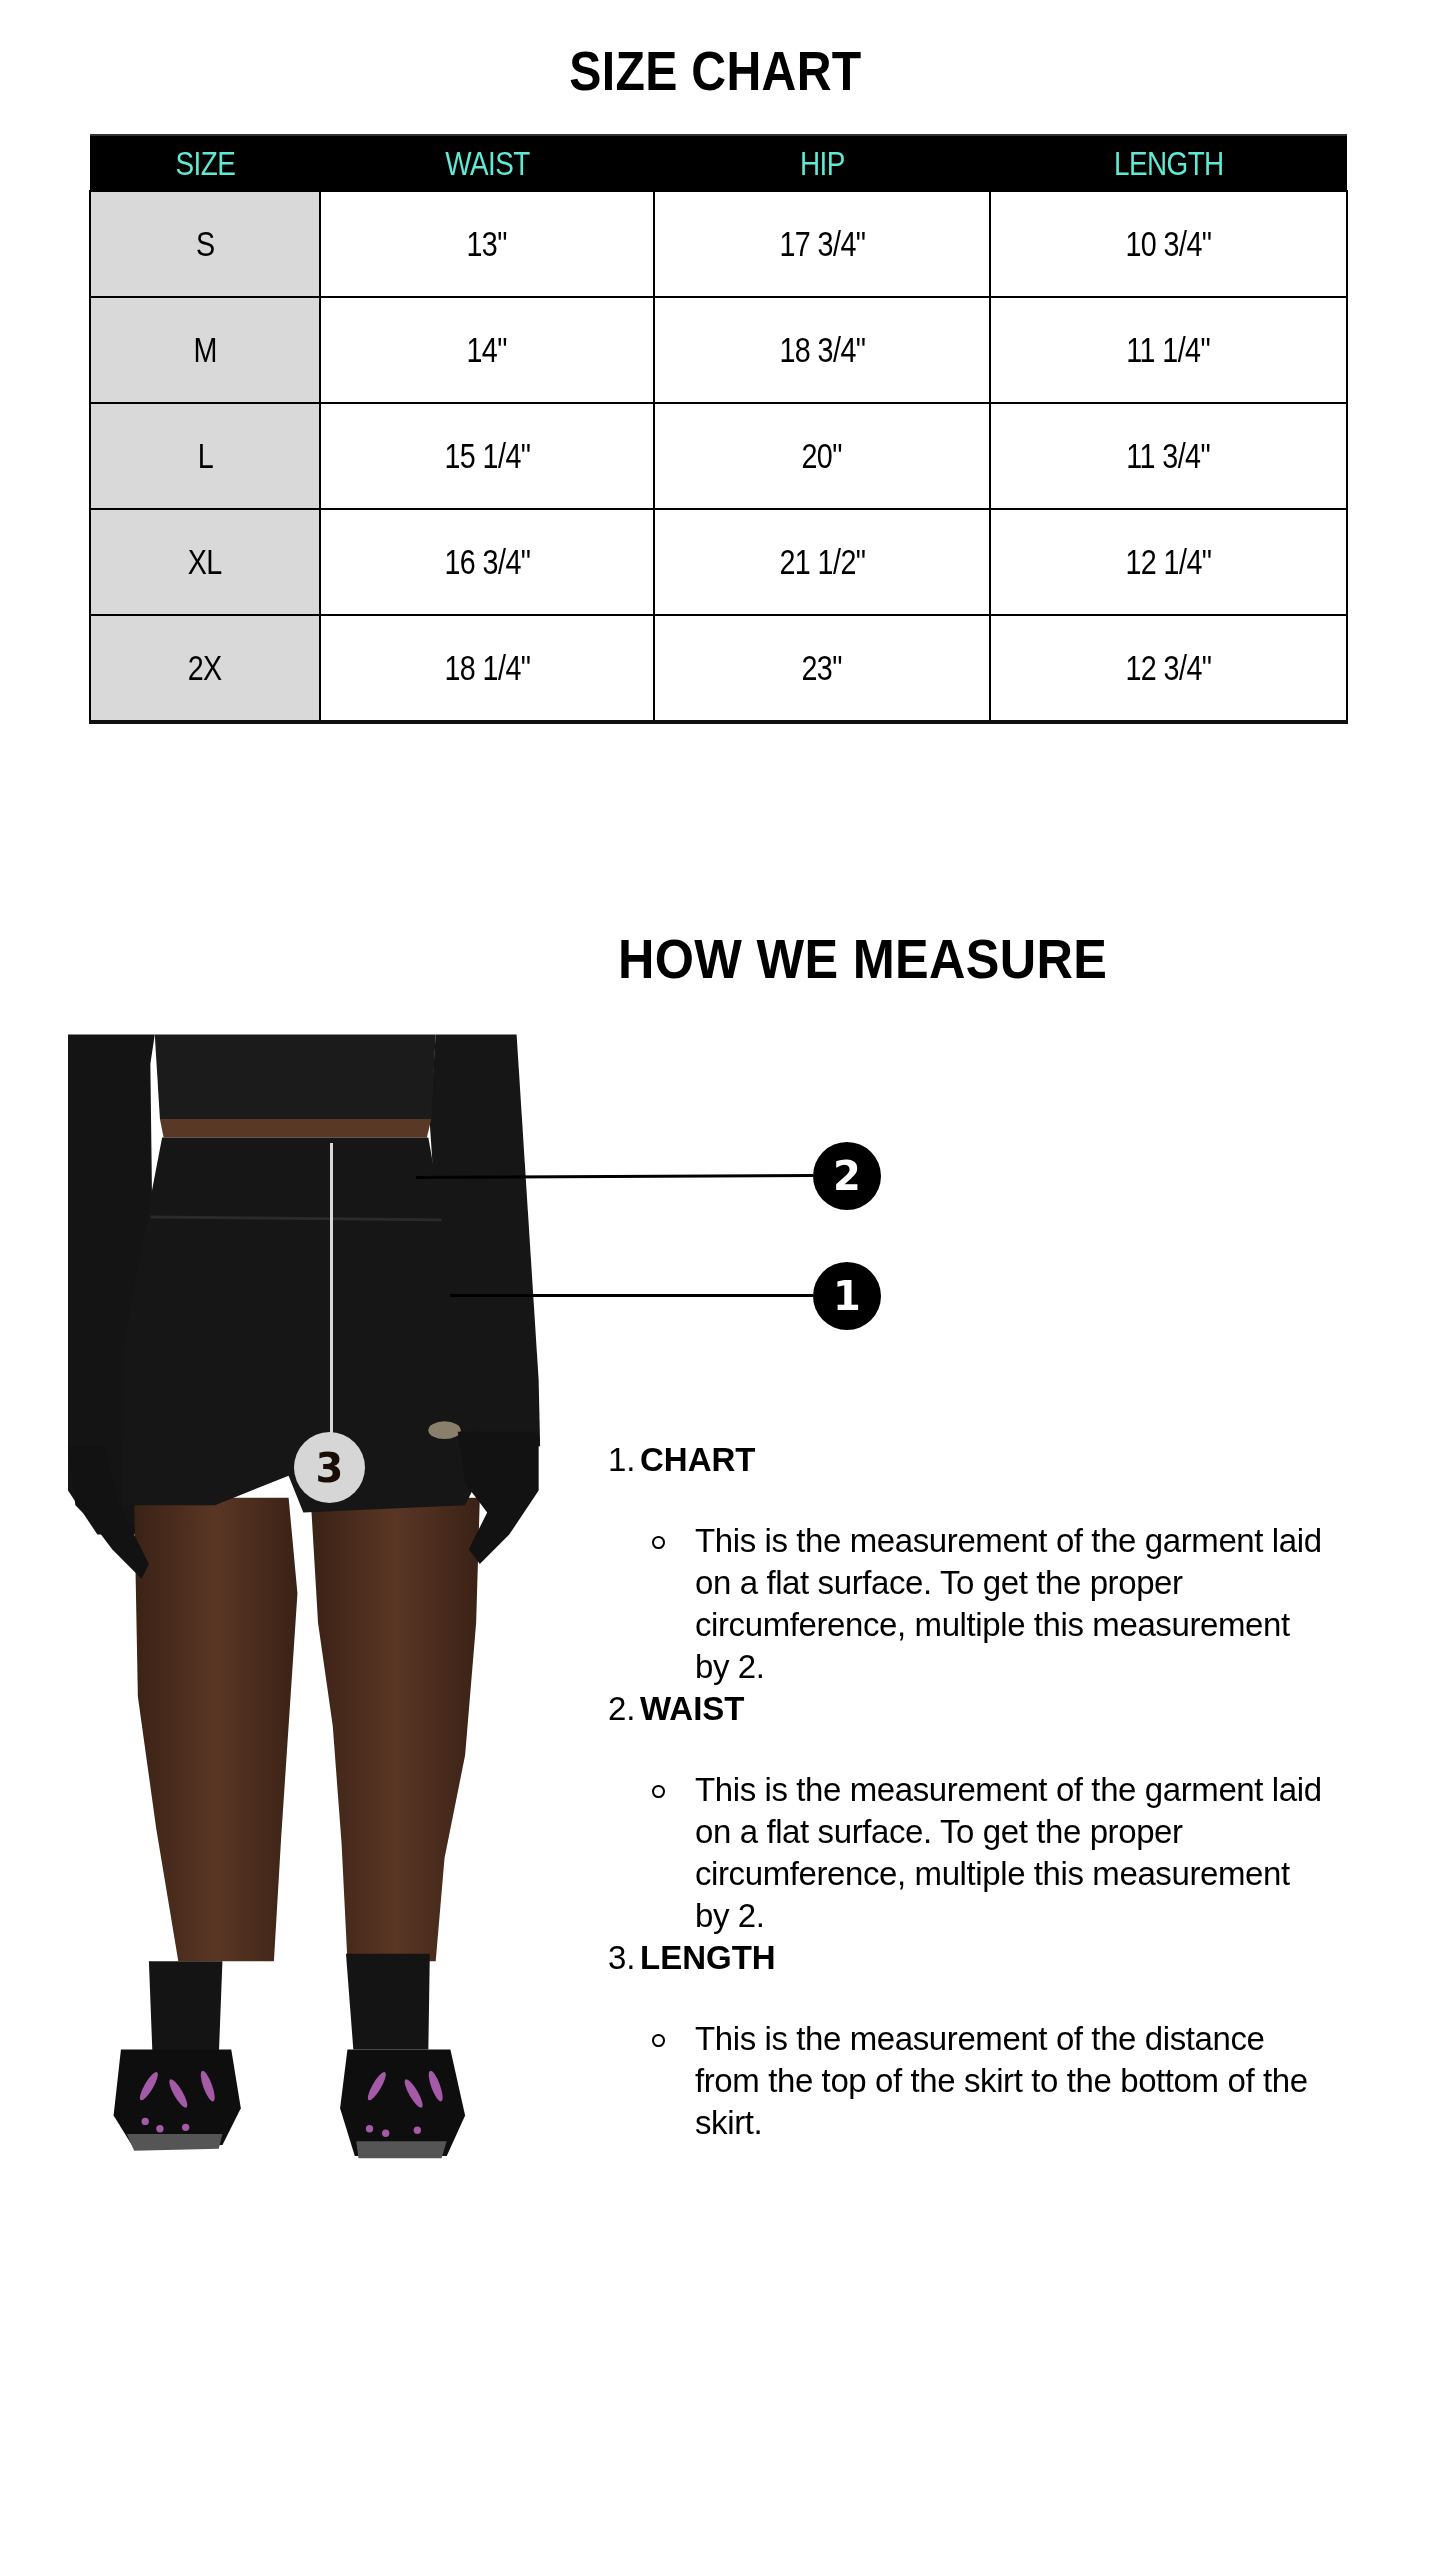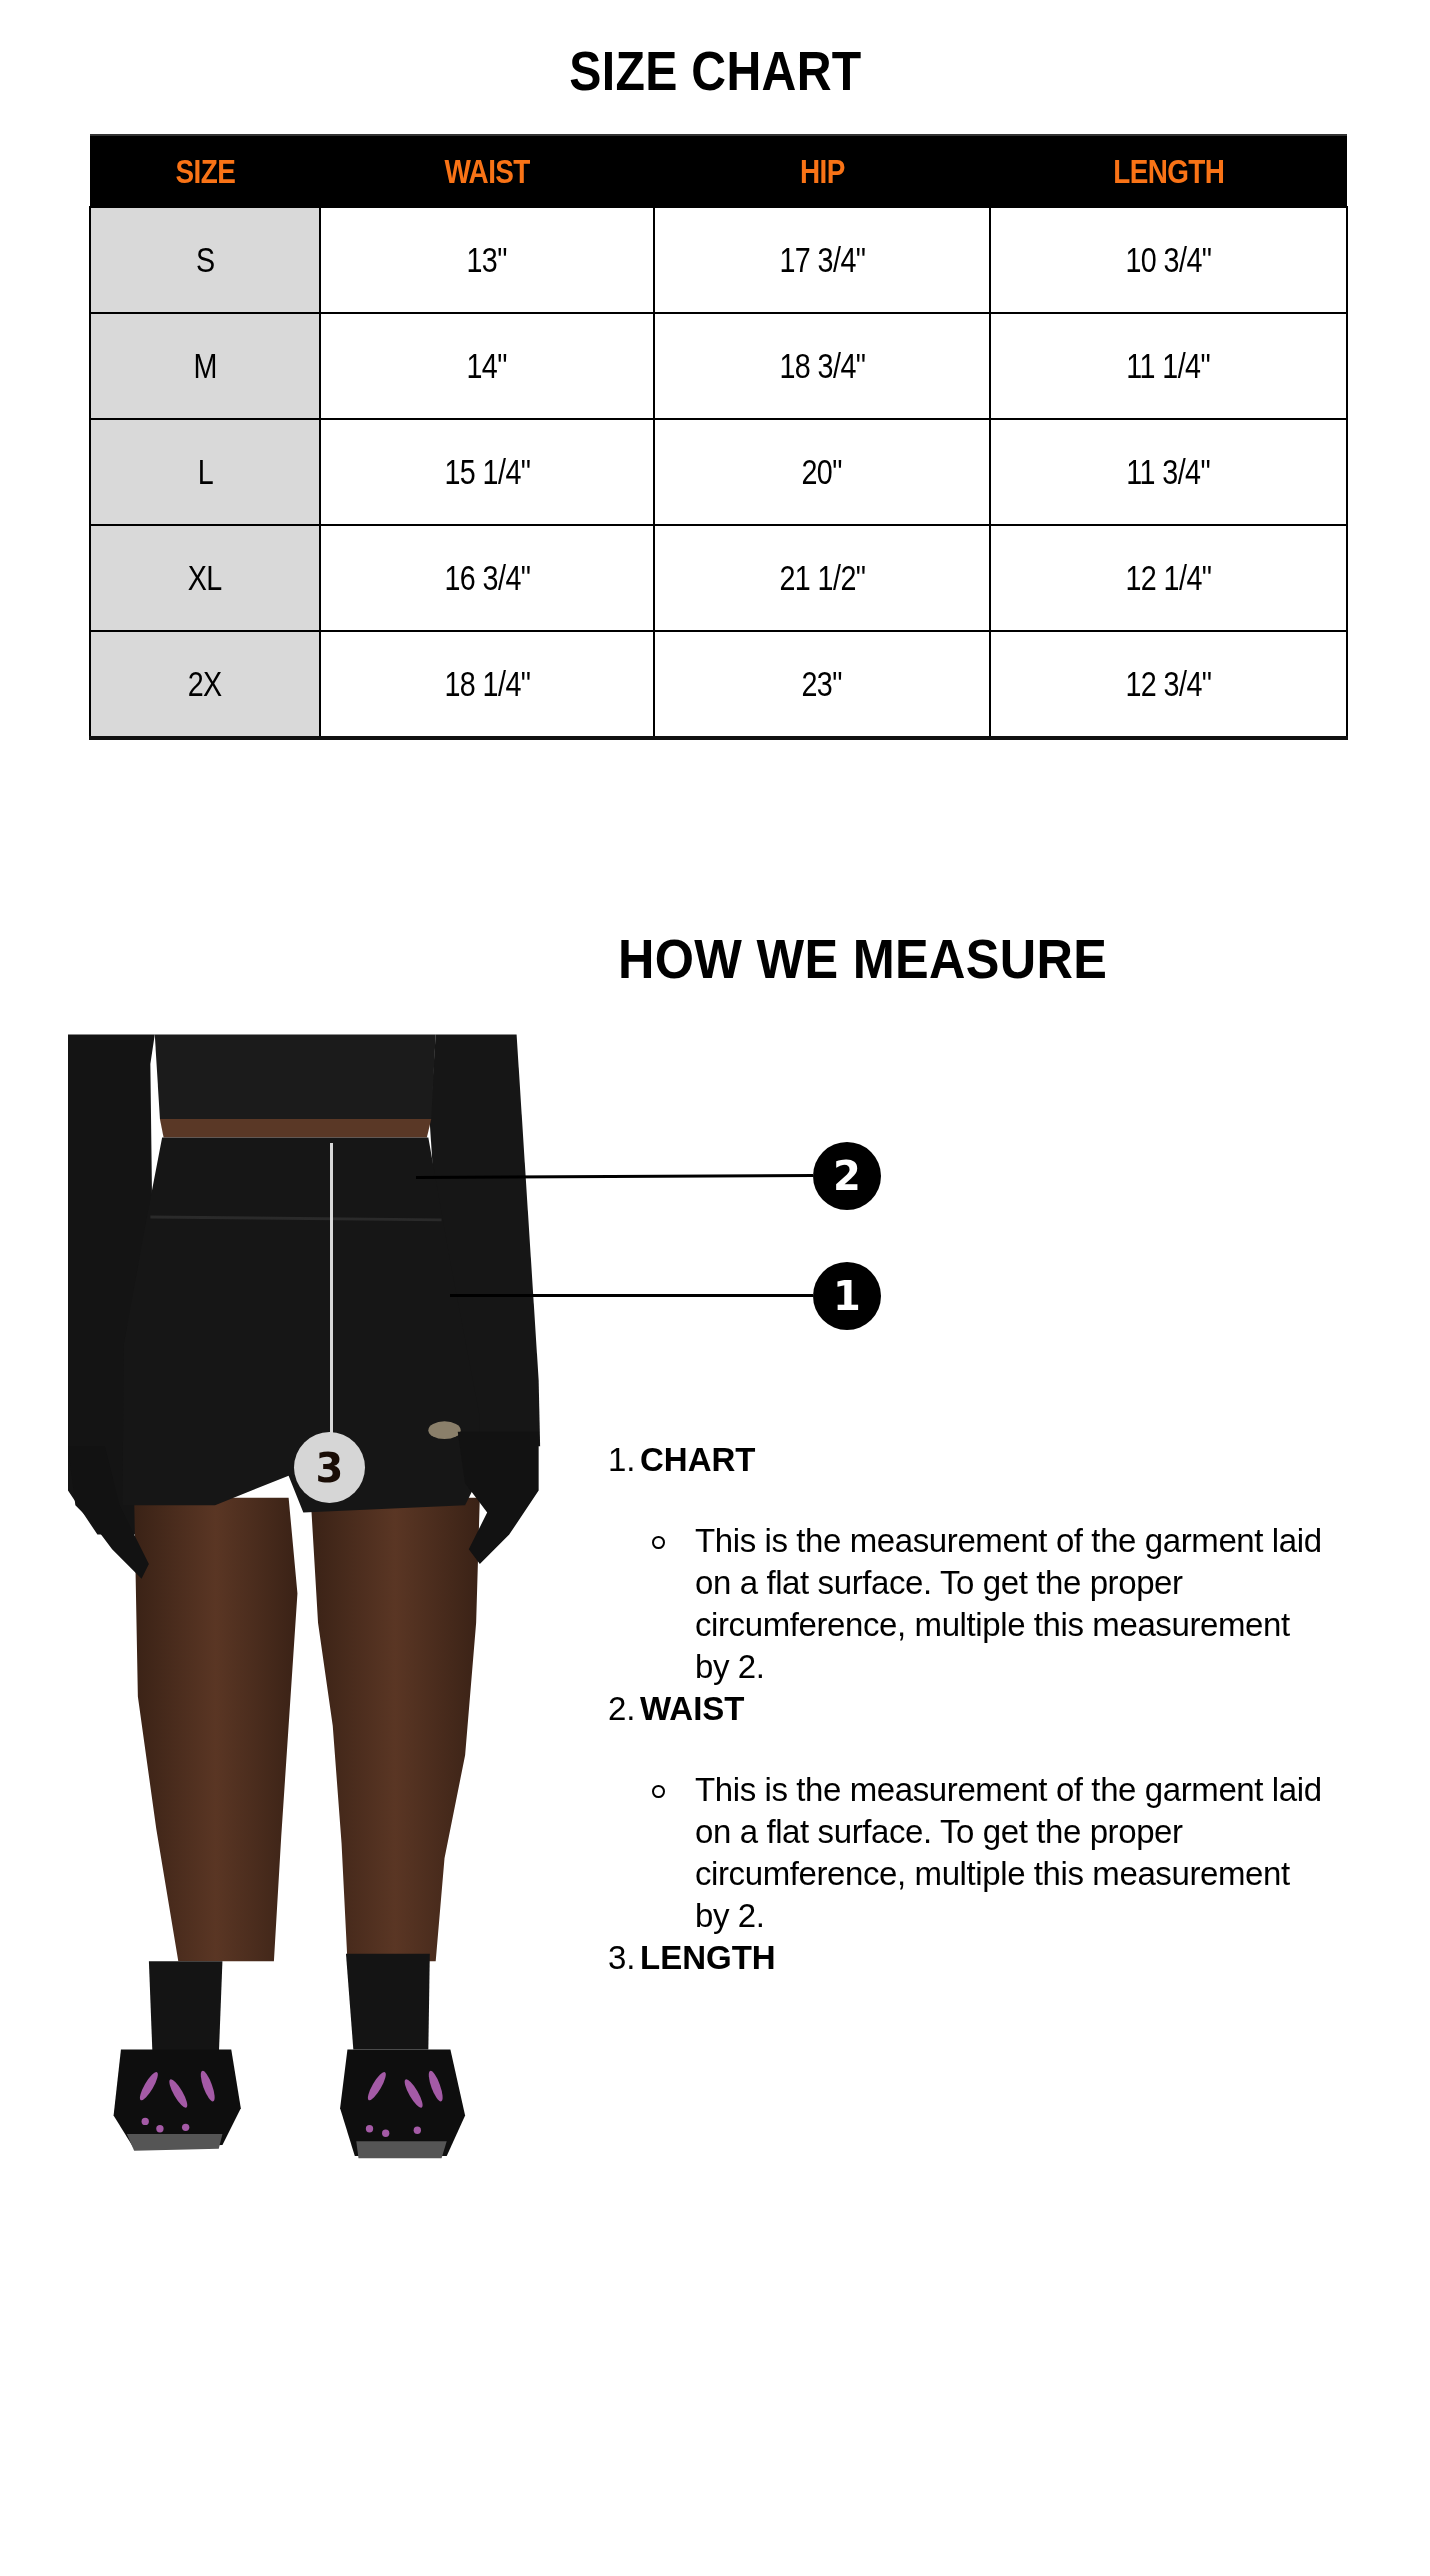--- a/index.html
+++ b/index.html
@@ -18,22 +18,22 @@
     .size-table {
       position: absolute; left: 89px; top: 134px; width: 1257px;
       border-collapse: collapse; table-layout: fixed;
       border-top: 2.9px solid #333; border-bottom: 4.4px solid #111;
     }
     .size-table col.c0 { width: 230px; }
     .size-table col.c1 { width: 334px; }
     .size-table col.c2 { width: 336px; }
     .size-table col.c3 { width: 357px; }
     .size-table th {
-      background: #000; color: #f97316; height: 54px; font-size: 34px; font-weight: bold;
-      padding: 8px; text-align: center; vertical-align: middle; letter-spacing: -0.7px;
+      background: #000; color: #5eead4; height: 54px; font-size: 34px; font-weight: normal;
+      padding: 0; text-align: center; vertical-align: middle; letter-spacing: -0.7px;
     }
     .size-table th span, .size-table td span { display: inline-block; transform: scaleX(0.82); }
     .size-table td {
       height: 104px; border: 2.9px solid #000; font-size: 35px; text-align: center;
       vertical-align: middle; padding: 0; background: #fff; letter-spacing: -0.7px;
     }
     .size-table td.size-cell { background: #d9d9d9; }
     .size-table tr td:first-child { border-left: 2.9px solid #000; }
     .size-table tr td:last-child { border-right: 2.9px solid #000; }
 
@@ -211,15 +211,19 @@
     <div class="inst-body">
       <span class="inst-bullet"></span>
       <span class="inst-text">This is the measurement of the garment laid on a flat surface. To get the proper circumference, multiple this measurement by 2.</span>
     </div>
   </div>
   <div class="inst-item">
     <div class="inst-head">
       <span class="inst-num">3.</span>
       <span class="inst-label">LENGTH</span>
     </div>
+    <div class="inst-body">
+      <span class="inst-bullet"></span>
+      <span class="inst-text">This is the measurement of the distance from the top of the skirt to the bottom of the skirt.</span>
+    </div>
   </div>
 </div>
 
 
 </body></html>

